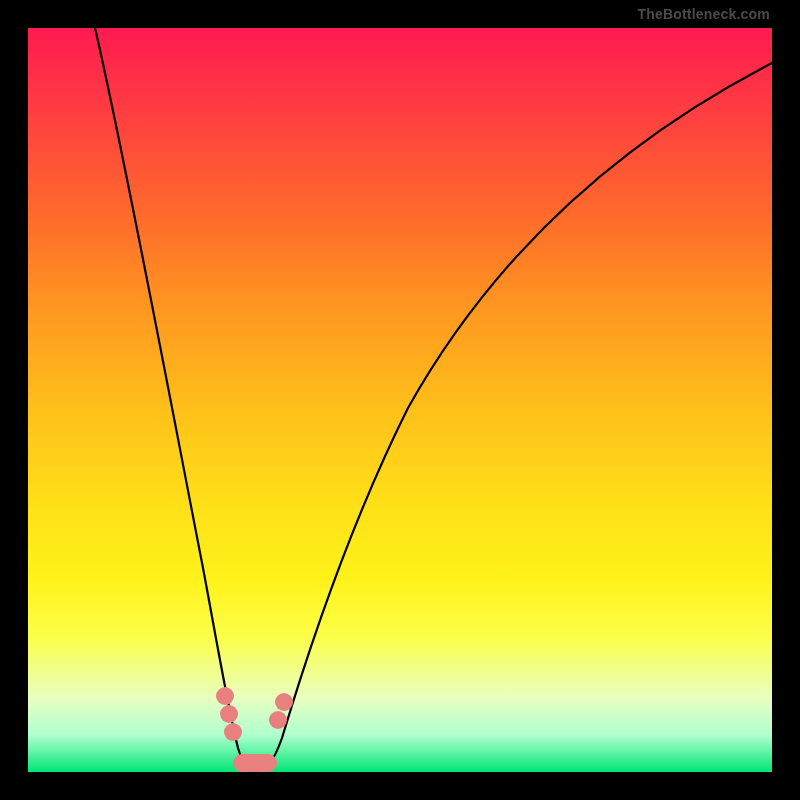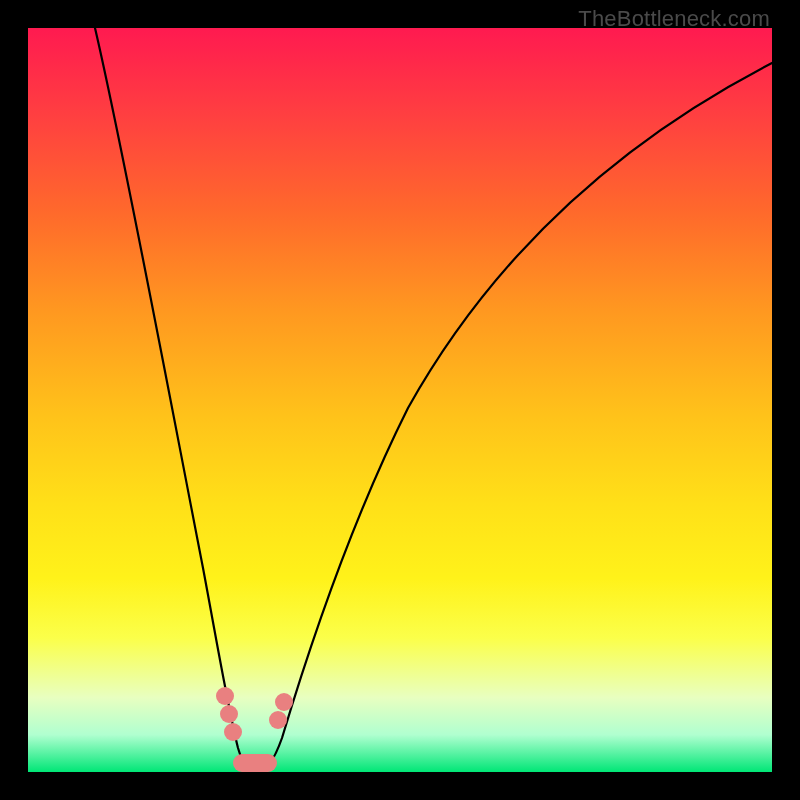--- a/index.html
+++ b/index.html
@@ -28,22 +28,22 @@
       #fbff4a 82%,
       #e8ffc0 90%,
       #b0ffd0 95%,
       #00e676 100%);
   }
   .attribution {
     position: absolute;
     top: 6px;
     right: 30px;
     color: #4a4a4a;
-    font-size: 22px;
-    font-weight: 400;
+    font-size: 14px;
+    font-weight: 700;
     letter-spacing: 0.2px;
   }
   svg.curve {
     position: absolute;
     left: 0;
     top: 0;
     width: 744px;
     height: 744px;
     overflow: visible;
   }

